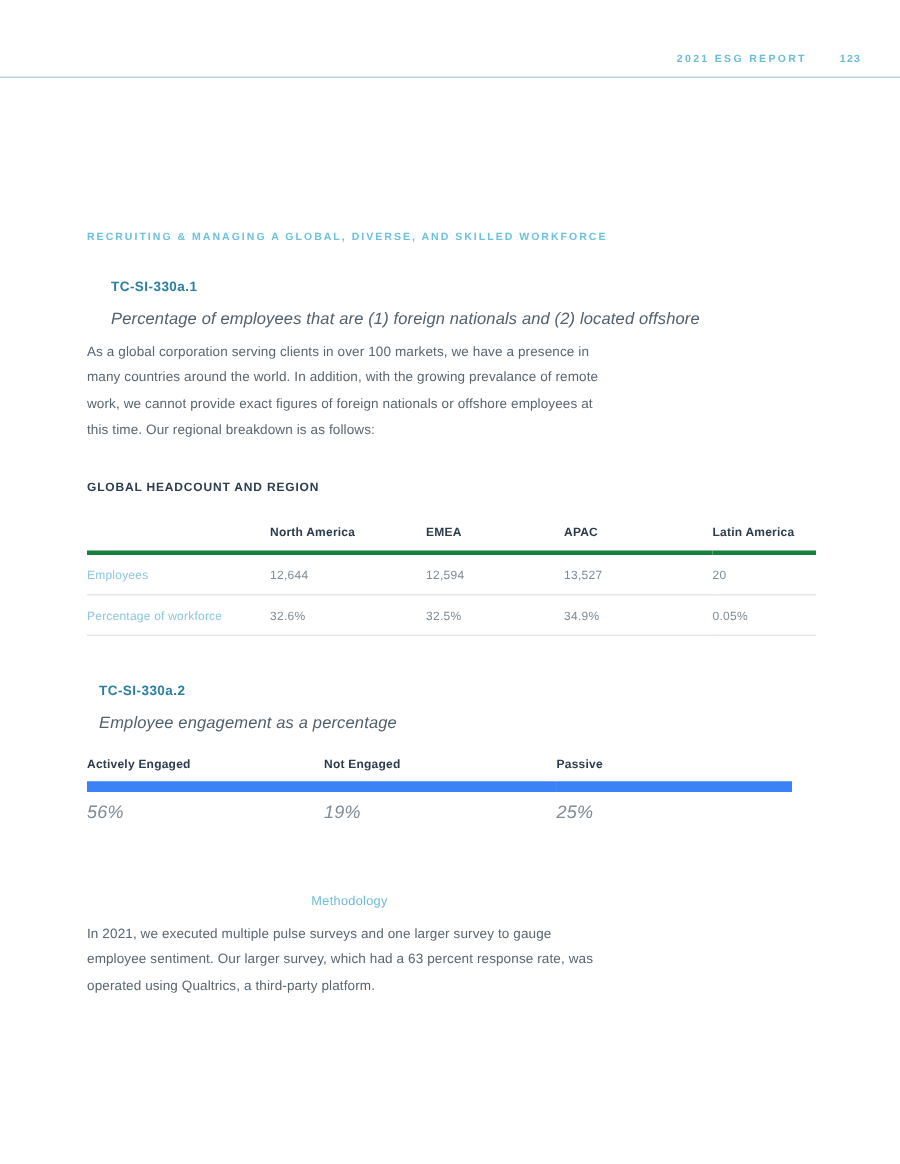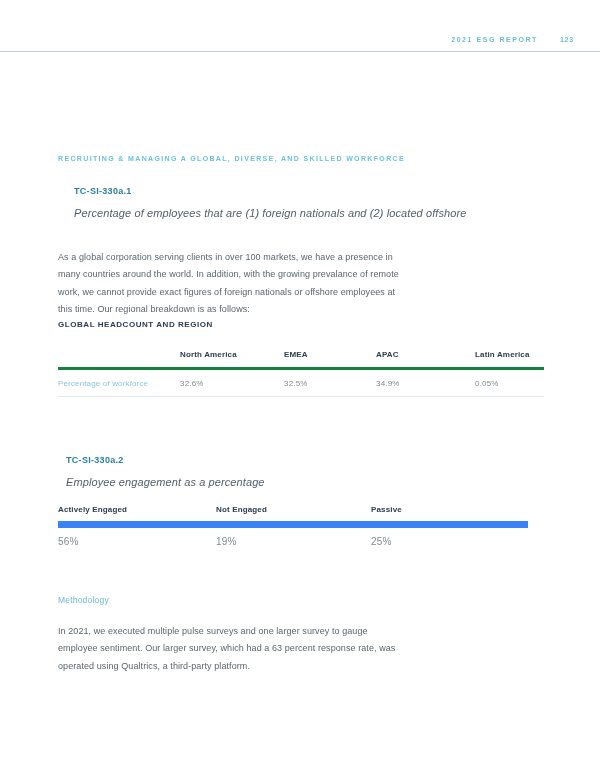--- a/index.html
+++ b/index.html
@@ -83,21 +83,21 @@
     font-style: italic;
     color: #51606c;
     letter-spacing: 0.1px;
   }
 
   .block-1 { position: absolute; top: 186px; left: 16px; width: 420px; }
   .block-1 .metric-desc { margin-top: 11px; }
 
   .body-para {
     position: absolute;
-    top: 249px;
+    top: 226px;
     left: 0;
     width: 348px;
     font-size: 9px;
     line-height: 17.4px;
     color: #59656f;
     letter-spacing: 0.08px;
   }
 
   .table-caption {
     font-size: 8px;
@@ -168,37 +168,39 @@
   .data-table-2 thead th {
     height: 24px;
     font-size: 8px;
     font-weight: bold;
     color: #2b3c4d;
     letter-spacing: 0.15px;
     border-bottom: 7px solid #3b82f6;
   }
   .data-table-2 tbody td {
     height: 26px;
-    font-size: 10px;
+    font-size: 12px;
     color: #7d8b95;
     letter-spacing: 0.2px;
+    font-style: italic;
   }
 
   
   .methodology {
     position: absolute;
     top: 595px;
     left: 0;
     width: 350px;
   }
   .methodology-title {
     font-size: 8.5px;
     color: #6cbcd8;
     letter-spacing: 0.2px;
-    margin-bottom: 18px;
+    margin-bottom: 9px;
+    text-align: center;
   }
   .methodology-body {
     font-size: 9px;
     line-height: 17.4px;
     color: #59656f;
     letter-spacing: 0.08px;
   }
 </style>
 </head>
 <body>
@@ -236,20 +238,27 @@
       <tr>
         <th></th>
         <th>North America</th>
         <th>EMEA</th>
         <th>APAC</th>
         <th>Latin America</th>
       </tr>
     </thead>
     <tbody>
       <tr>
+        <td class="row-label">Employees</td>
+        <td>12,644</td>
+        <td>12,594</td>
+        <td>13,527</td>
+        <td>20</td>
+      </tr>
+      <tr>
         <td class="row-label">Percentage of workforce</td>
         <td>32.6%</td>
         <td>32.5%</td>
         <td>34.9%</td>
         <td>0.05%</td>
       </tr>
     </tbody>
   </table>
 
   <div class="block-2">

